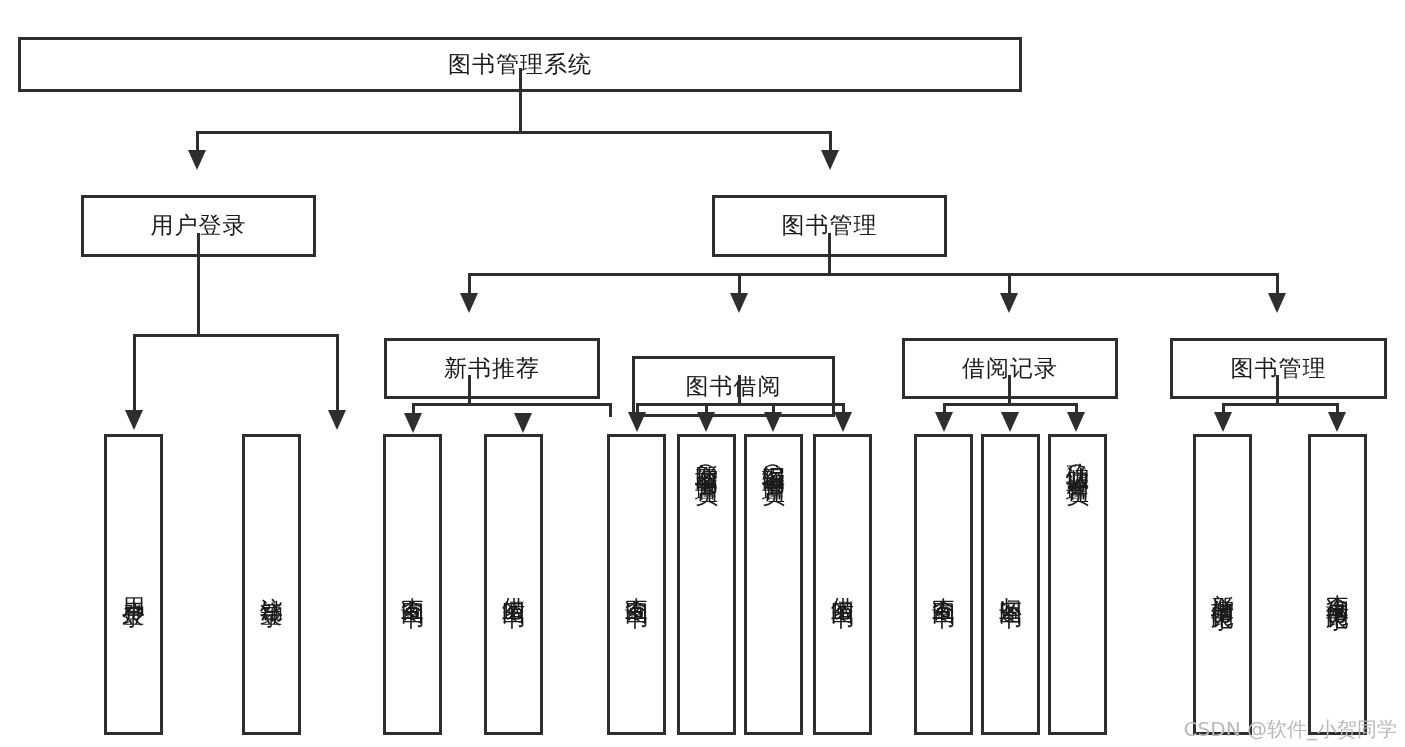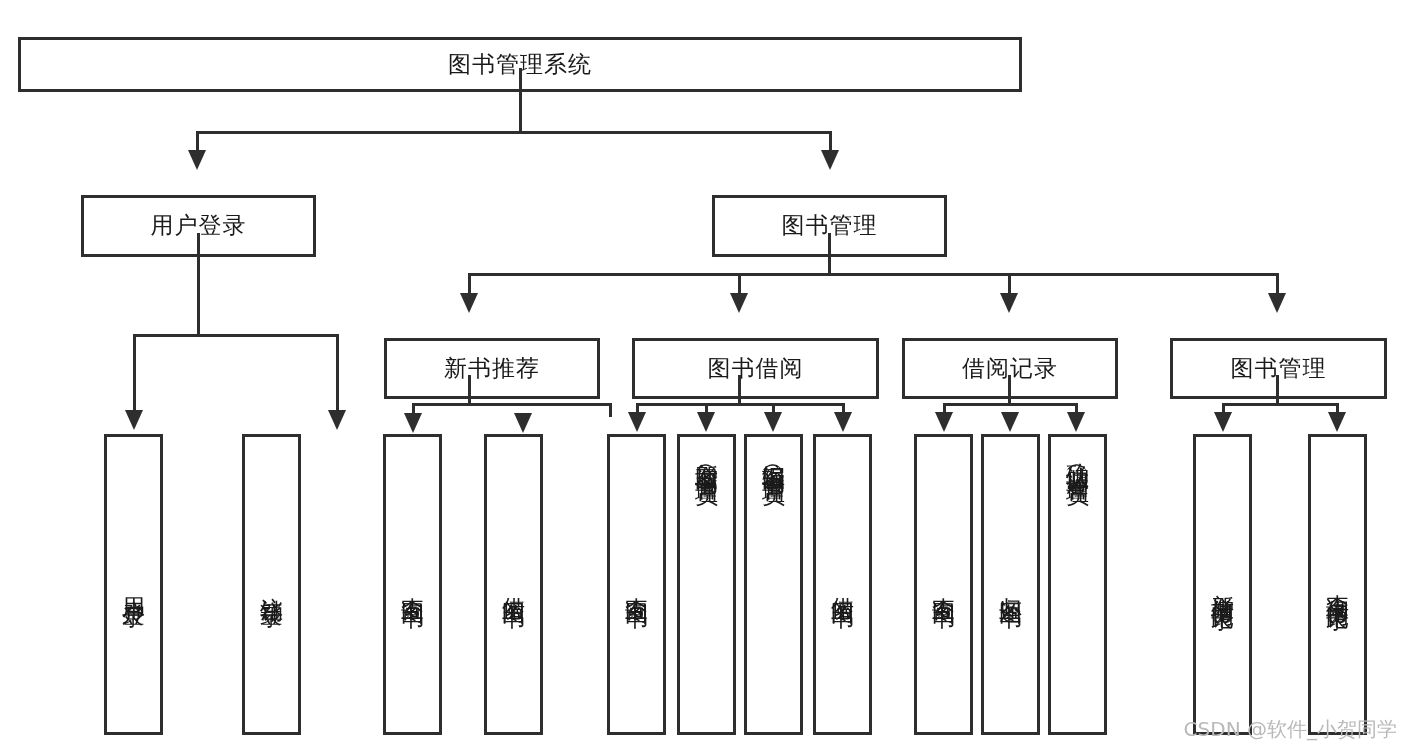--- a/index.html
+++ b/index.html
@@ -116,21 +116,21 @@
   <div class="ln vln" style="left:738px; top:273px; width:3px; height:26px;"></div>
   <div class="arrow" style="left:730px; top:293px;"></div>
   <div class="ln vln" style="left:1008px; top:273px; width:3px; height:26px;"></div>
   <div class="arrow" style="left:1000px; top:293px;"></div>
   <div class="ln vln" style="left:1276px; top:273px; width:3px; height:26px;"></div>
   <div class="arrow" style="left:1268px; top:293px;"></div>
 
   <div class="node h" style="left:384px; top:314px; width:216px; height:61px;justify-content:center;">
     <span class="lbl">新书推荐</span>
   </div>
-  <div class="node h" style="left:632px; top:314px; width:247px; height:61px;">
+  <div class="node h" style="left:632px; top:332px; width:203px; height:61px;">
     <span class="lbl">图书借阅</span>
   </div>
   <div class="node h" style="left:902px; top:314px; width:216px; height:61px;">
     <span class="lbl">借阅记录</span>
   </div>
   <div class="node h" style="left:1170px; top:314px; width:217px; height:61px;">
     <span class="lbl">图书管理</span>
   </div>
 
   <div class="ln vln" style="left:468px; top:375px; width:3px; height:28px;"></div>

